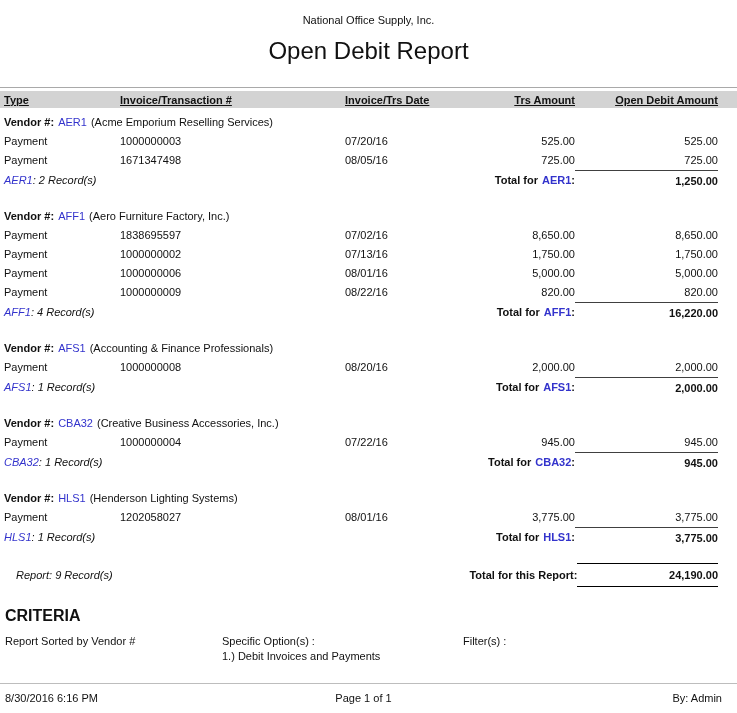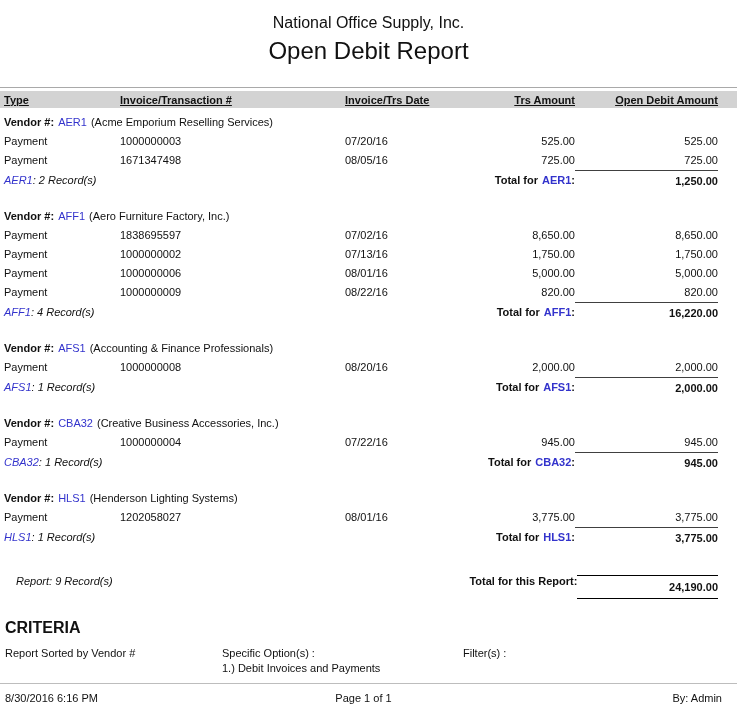--- a/index.html
+++ b/index.html
@@ -1,18 +1,18 @@
 <!DOCTYPE html>
 <html style="--blue: #3333cc; --bar: #d3d3d3;"><head>
 <meta charset="utf-8">
 <style>
   html,body{margin:0;padding:0;background:#fff;}
   .page{width:737px;height:713px;background:#ffffff;position:relative;overflow:hidden;
         font-family:"Liberation Sans",sans-serif;font-size:11px;color:#111;}
-  .company{ text-align:center;padding-top:14px;font-size:16px;height:16px;}
+  .company{ text-align:center;padding-top:14px;font-size:11px;height:16px;}
   .title{text-align:center;font-size:24px;margin-top:7px;height:28px;}
   .topline{height:1px;background:#a9a9a9;margin-top:22px;}
   .colheaders{display:flex;background:var(--bar,#d3d3d3);height:17px;align-items:center;
               padding:0 19px 0 4px;margin-top:3px;}
   .colheaders .h{font-weight:bold;text-decoration:underline;}
   .c1{width:116px;} .c2{width:225px;} .c3{width:115px;}
   .c4{width:115px;text-align:right;} .c5{width:143px;text-align:right;}
   .group{margin-top:16px;}
   .group.first{margin-top:5px;}
   .vrow{display:flex;align-items:center;height:19px;line-height:19px;padding:0 19px 0 4px;}
@@ -22,21 +22,21 @@
   .code{color:var(--blue,#3333cc);}
   .row{display:flex;height:19px;line-height:19px;padding:0 19px 0 4px;}
   .gfoot{display:flex;height:21px;line-height:20px;padding:0 19px 0 4px;}
   .grec{width:456px;font-style:italic;}
   .glabel{width:115px;text-align:right;font-weight:bold;}
   .gtotal{width:143px;text-align:right;font-weight:bold;border-top:1px solid #404040;}
   .summary{display:flex;align-items:center;margin-top:15px;padding:0 19px 0 16px;}
   .srec{width:341px;font-style:italic;}
   .slabel{width:230px;text-align:right;font-weight:bold;}
   .stotal{width:143px;text-align:right;font-weight:bold;border-top:1px solid #000;
-          border-bottom:1px solid #000;padding:5px 0;margin-top:12px;}
+          border-bottom:1px solid #000;padding:5px 0;}
   .crit-head{margin-top:20px;padding-left:5px;font-weight:bold;font-size:16px;height:14px;}
   .crit-row{display:flex;margin-top:14px;padding-left:5px;align-items:flex-start;}
   .critc1{width:217px;}
   .critc2{width:241px;}
   .critc2 .opt{margin-top:3px;}
   .critc3{flex:1;}
   .footline{position:absolute;left:0;right:0;bottom:29px;height:1px;background:#bdbdbd;}
   .footer{position:absolute;left:0;right:0;bottom:9px;display:flex;padding:0 15px 0 5px;}
   .fl{flex:1;text-align:left;}
   .fc{flex:1;text-align:center;}

